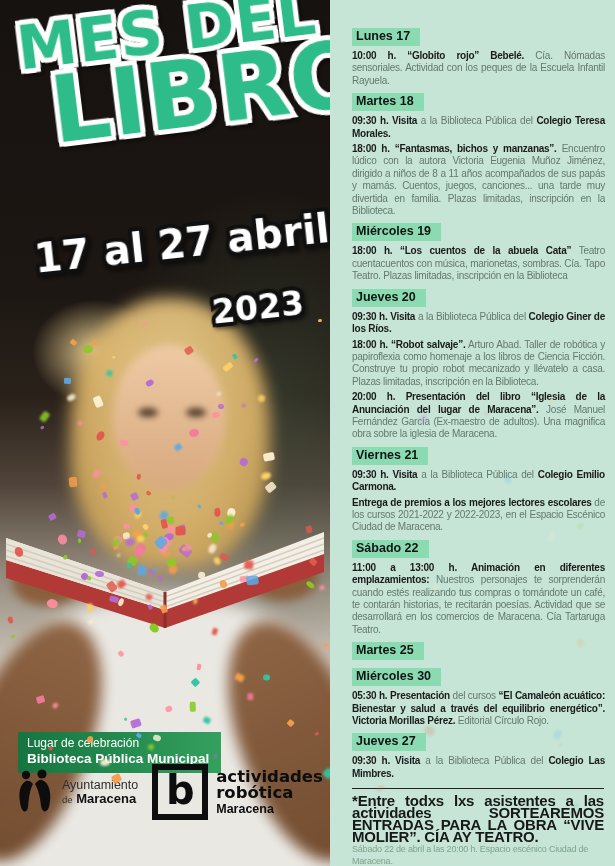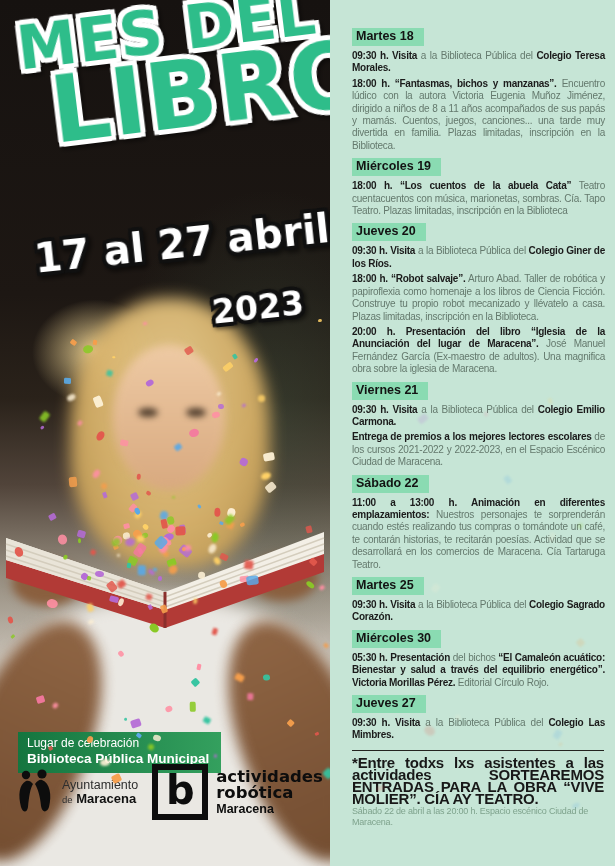--- a/index.html
+++ b/index.html
@@ -334,27 +334,28 @@
         <div class="confetti" style="left: 173.5px; top: 477.2px; width: 7.6px; height: 5.8px; background: rgb(90, 169, 230); border-radius: 22%; transform: rotate(233deg); opacity: 0.18; filter: blur(1px);"></div>
         <div class="confetti" style="left: 241.5px; top: 803px; width: 8.4px; height: 5.3px; background: rgb(90, 169, 230); border-radius: 50%; transform: rotate(332deg); opacity: 0.18; filter: blur(1px);"></div>
         <div class="confetti" style="left: 45.8px; top: 786.2px; width: 8.5px; height: 5.3px; background: rgb(226, 87, 76); border-radius: 50%; transform: rotate(337deg); opacity: 0.18; filter: blur(1px);"></div>
         <div class="confetti" style="left: 124.6px; top: 715px; width: 5.2px; height: 4.7px; background: rgb(253, 240, 213); border-radius: 22%; transform: rotate(236deg); opacity: 0.18; filter: blur(1px);"></div>
         <div class="confetti" style="left: 88.5px; top: 414.3px; width: 7.3px; height: 9.6px; background: rgb(181, 107, 214); border-radius: 22%; transform: rotate(231deg); opacity: 0.18; filter: blur(1px);"></div>
         <div class="confetti" style="left: 94.7px; top: 724.6px; width: 9px; height: 11.4px; background: rgb(226, 87, 76); border-radius: 50%; transform: rotate(123deg); opacity: 0.18; filter: blur(1px);"></div>
         <div class="confetti" style="left: 223.3px; top: 730.8px; width: 8.8px; height: 6.9px; background: rgb(90, 169, 230); border-radius: 22%; transform: rotate(302deg); opacity: 0.18; filter: blur(1px);"></div>
         <div class="confetti" style="left: 217.1px; top: 533.8px; width: 9.4px; height: 5.7px; background: rgb(253, 240, 213); border-radius: 22%; transform: rotate(297deg); opacity: 0.18; filter: blur(1px);"></div>
       </div>
     <div class="schedule">
+        <section class="day-section"><h3 class="day-header">Lunes 17</h3><p class="event"><span class="seg-b">10:00 h. “Globito rojo” Bebelé.</span><span class="seg-n"> Cía. Nómadas sensoriales. Actividad con los peques de la Escuela Infantil Rayuela.</span></p></section>
         <section class="day-section"><h3 class="day-header">Martes 18</h3><p class="event"><span class="seg-b">09:30 h. Visita</span><span class="seg-n"> a la Biblioteca Pública del </span><span class="seg-b">Colegio Teresa Morales.</span></p><p class="event"><span class="seg-b">18:00 h. “Fantasmas, bichos y manzanas”.</span><span class="seg-n"> Encuentro lúdico con la autora Victoria Eugenia Muñoz Jiménez, dirigido a niños de 8 a 11 años acompañados de sus papás y mamás. Cuentos, juegos, canciones... una tarde muy divertida en familia. Plazas limitadas, inscripción en la Biblioteca.</span></p></section>
         <section class="day-section"><h3 class="day-header">Miércoles 19</h3><p class="event"><span class="seg-b">18:00 h. “Los cuentos de la abuela Cata”</span><span class="seg-n"> Teatro cuentacuentos con música, marionetas, sombras. Cía. Tapo Teatro. Plazas limitadas, inscripción en la Biblioteca</span></p></section>
         <section class="day-section"><h3 class="day-header">Jueves 20</h3><p class="event"><span class="seg-b">09:30 h. Visita</span><span class="seg-n"> a la Biblioteca Pública del </span><span class="seg-b">Colegio Giner de los Ríos.</span></p><p class="event"><span class="seg-b">18:00 h. “Robot salvaje”.</span><span class="seg-n"> Arturo Abad. Taller de robótica y papiroflexia como homenaje a los libros de Ciencia Ficción. Construye tu propio robot mecanizado y llévatelo a casa. Plazas limitadas, inscripción en la Biblioteca.</span></p><p class="event"><span class="seg-b">20:00 h. Presentación del libro “Iglesia de la Anunciación del lugar de Maracena”.</span><span class="seg-n"> José Manuel Fernández García (Ex-maestro de adultos). Una magnifica obra sobre la iglesia de Maracena.</span></p></section>
         <section class="day-section"><h3 class="day-header">Viernes 21</h3><p class="event"><span class="seg-b">09:30 h. Visita</span><span class="seg-n"> a la Biblioteca Pública del </span><span class="seg-b">Colegio Emilio Carmona.</span></p><p class="event"><span class="seg-b">Entrega de premios a los mejores lectores escolares</span><span class="seg-n"> de los cursos 2021-2022 y 2022-2023, en el Espacio Escénico Ciudad de Maracena.</span></p></section>
         <section class="day-section"><h3 class="day-header">Sábado 22</h3><p class="event"><span class="seg-b">11:00 a 13:00 h. Animación en diferentes emplazamientos:</span><span class="seg-n"> Nuestros personajes te sorprenderán cuando estés realizando tus compras o tomándote un café, te contarán historias, te recitarán poesías. Actividad que se desarrollará en los comercios de Maracena. Cía Tartaruga Teatro.</span></p></section>
-        <section class="day-section"><h3 class="day-header">Martes 25</h3><p class="event"><span class="seg-b">09:30 h. Visita</span><span class="seg-n"> a la Biblioteca Pública del </span><span class="seg-b">Colegio Sagrado Corazón.</span></p></section>
-        <section class="day-section"><h3 class="day-header">Miércoles 30</h3><p class="event"><span class="seg-b">05:30 h. Presentación</span><span class="seg-n"> del bichos </span><span class="seg-b">“El Camaleón acuático: Bienestar y salud a través del equilibrio energético”. Victoria Morillas Pérez.</span><span class="seg-n"> Editorial Círculo Rojo.</span></p></section>
+        <section class="day-section"><h3 class="day-header">Martes 25</h3></section>
+        <section class="day-section"><h3 class="day-header">Miércoles 30</h3><p class="event"><span class="seg-b">05:30 h. Presentación</span><span class="seg-n"> del cursos </span><span class="seg-b">“El Camaleón acuático: Bienestar y salud a través del equilibrio energético”. Victoria Morillas Pérez.</span><span class="seg-n"> Editorial Círculo Rojo.</span></p></section>
         <section class="day-section"><h3 class="day-header">Jueves 27</h3><p class="event"><span class="seg-b">09:30 h. Visita</span><span class="seg-n"> a la Biblioteca Pública del </span><span class="seg-b">Colegio Las Mimbres.</span></p></section>
       </div>
     <div class="foot">
       <hr class="foot-rule">
       <div class="foot-bold">*Entre todxs lxs asistentes a las actividades SORTEAREMOS ENTRADAS PARA LA OBRA “VIVE MOLIER”. CÍA AY TEATRO.</div>
       <div class="foot-small">Sábado 22 de abril a las 20:00 h. Espacio escénico Ciudad de Maracena.</div>
     </div>
   </div>
 </div>
 

